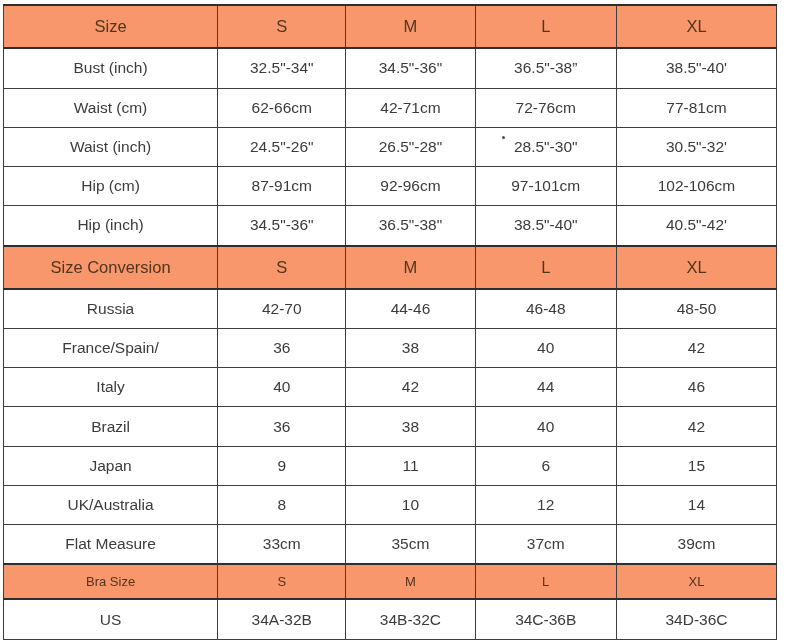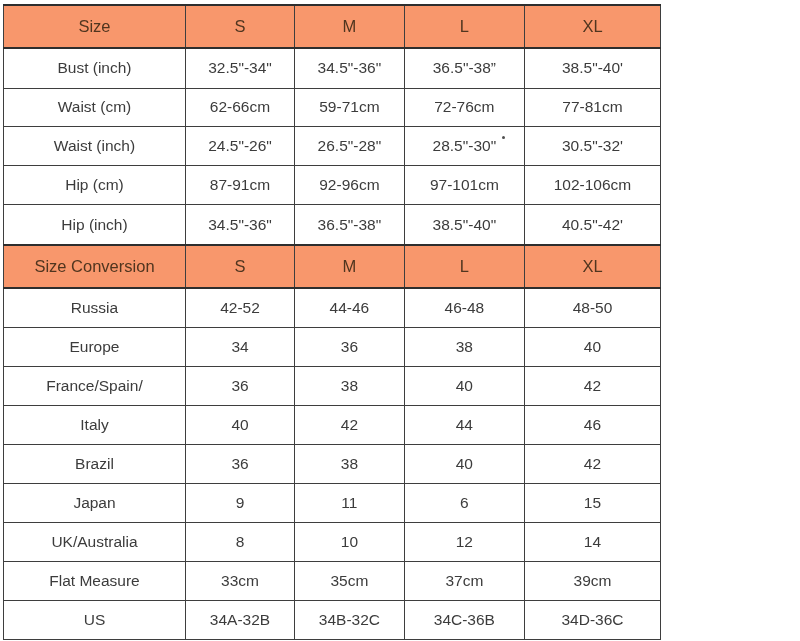--- a/index.html
+++ b/index.html
@@ -6,21 +6,21 @@
   body {
     width: 800px;
     height: 641px;
     background: #ffffff;
     box-sizing: border-box;
     padding: 4px 3px 0 3px;
     position: relative;
     font-family: "Liberation Sans", sans-serif;
   }
   table.size-chart {
-    width: 658px;
+    width: 774px;
     height: 636px;
     border-collapse: collapse;
     table-layout: fixed;
     border-top: 2px solid var(--border-dark, #2e2e2e);
     border-left: 1.5px solid #5a5a5a;
     border-right: 1px solid #9c9c9c;
     border-bottom: 1.5px solid #3e3e3e;
   }
   col.c-label { width: 27.7%; }
   col.c-s     { width: 16.6%; }
@@ -77,21 +77,21 @@
       <tr>
         <td>Bust (inch)</td>
         <td>32.5"-34"</td>
         <td>34.5"-36"</td>
         <td>36.5"-38”</td>
         <td>38.5"-40'</td>
       </tr>
       <tr>
         <td>Waist (cm)</td>
         <td>62-66cm</td>
-        <td>59-71cm</td>
+        <td>42-71cm</td>
         <td>72-76cm</td>
         <td>77-81cm</td>
       </tr>
       <tr>
         <td>Waist (inch)</td>
         <td>24.5"-26"</td>
         <td>26.5"-28"</td>
         <td>28.5"-30"</td>
         <td>30.5"-32'</td>
       </tr>
@@ -111,31 +111,24 @@
       </tr>
       <tr class="header-row">
         <td>Size Conversion</td>
         <td>S</td>
         <td>M</td>
         <td>L</td>
         <td>XL</td>
       </tr>
       <tr>
         <td>Russia</td>
-        <td>42-52</td>
+        <td>42-70</td>
         <td>44-46</td>
         <td>46-48</td>
         <td>48-50</td>
-      </tr>
-      <tr>
-        <td>Europe</td>
-        <td>34</td>
-        <td>36</td>
-        <td>38</td>
-        <td>40</td>
       </tr>
       <tr>
         <td>France/Spain/</td>
         <td>36</td>
         <td>38</td>
         <td>40</td>
         <td>42</td>
       </tr>
       <tr>
         <td>Italy</td>
@@ -165,20 +158,27 @@
         <td>12</td>
         <td>14</td>
       </tr>
       <tr>
         <td>Flat Measure</td>
         <td>33cm</td>
         <td>35cm</td>
         <td>37cm</td>
         <td>39cm</td>
       </tr>
+      <tr class="header-row header-row--small">
+        <td>Bra Size</td>
+        <td>S</td>
+        <td>M</td>
+        <td>L</td>
+        <td>XL</td>
+      </tr>
       <tr>
         <td>US</td>
         <td>34A-32B</td>
         <td>34B-32C</td>
         <td>34C-36B</td>
         <td>34D-36C</td>
       </tr>
     </tbody>
 </table>
 

